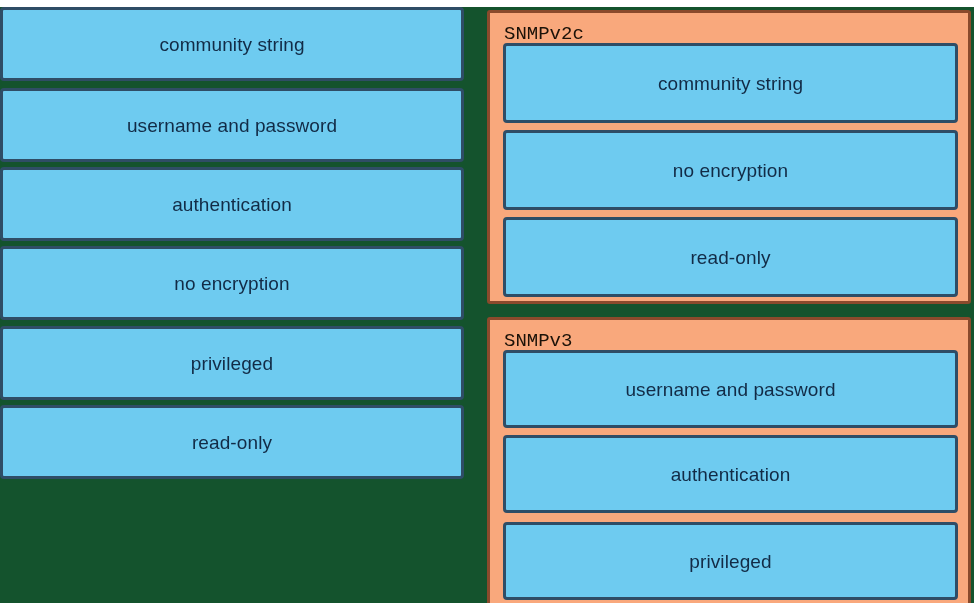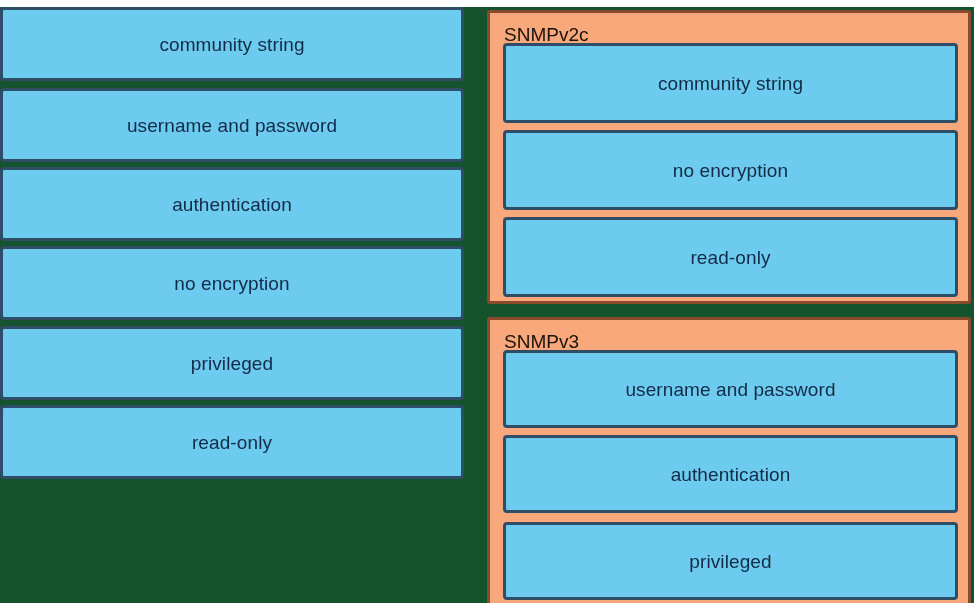--- a/index.html
+++ b/index.html
@@ -55,21 +55,21 @@
     border-radius: 3px;
     left: 487px;
     width: 484px;
   }
   .group-title {
     position: absolute;
     left: 14px;
     top: 12px;
     font-size: 19px;
     color: #1C1208;
-    font-family: Liberation Sans, sans-serif;
+    font-family: Liberation Mono, monospace;
     line-height: 1;
     white-space: nowrap;
   }
   .group-tile {
     left: 13px;
     width: 455px;
   }
 </style>
 </head>
 <body>

